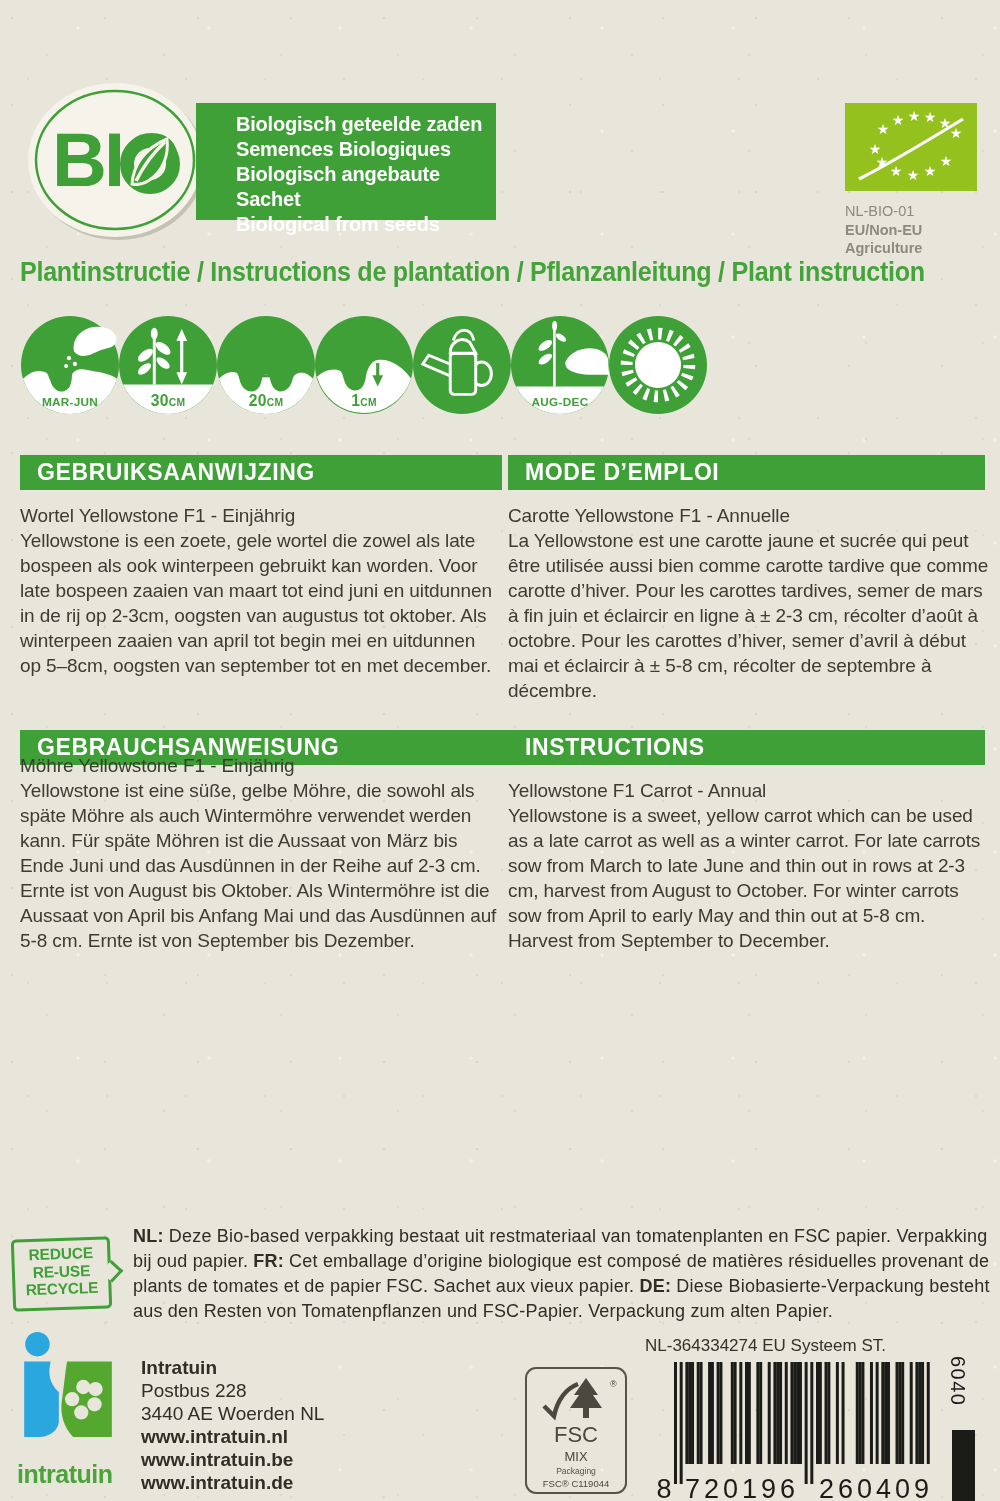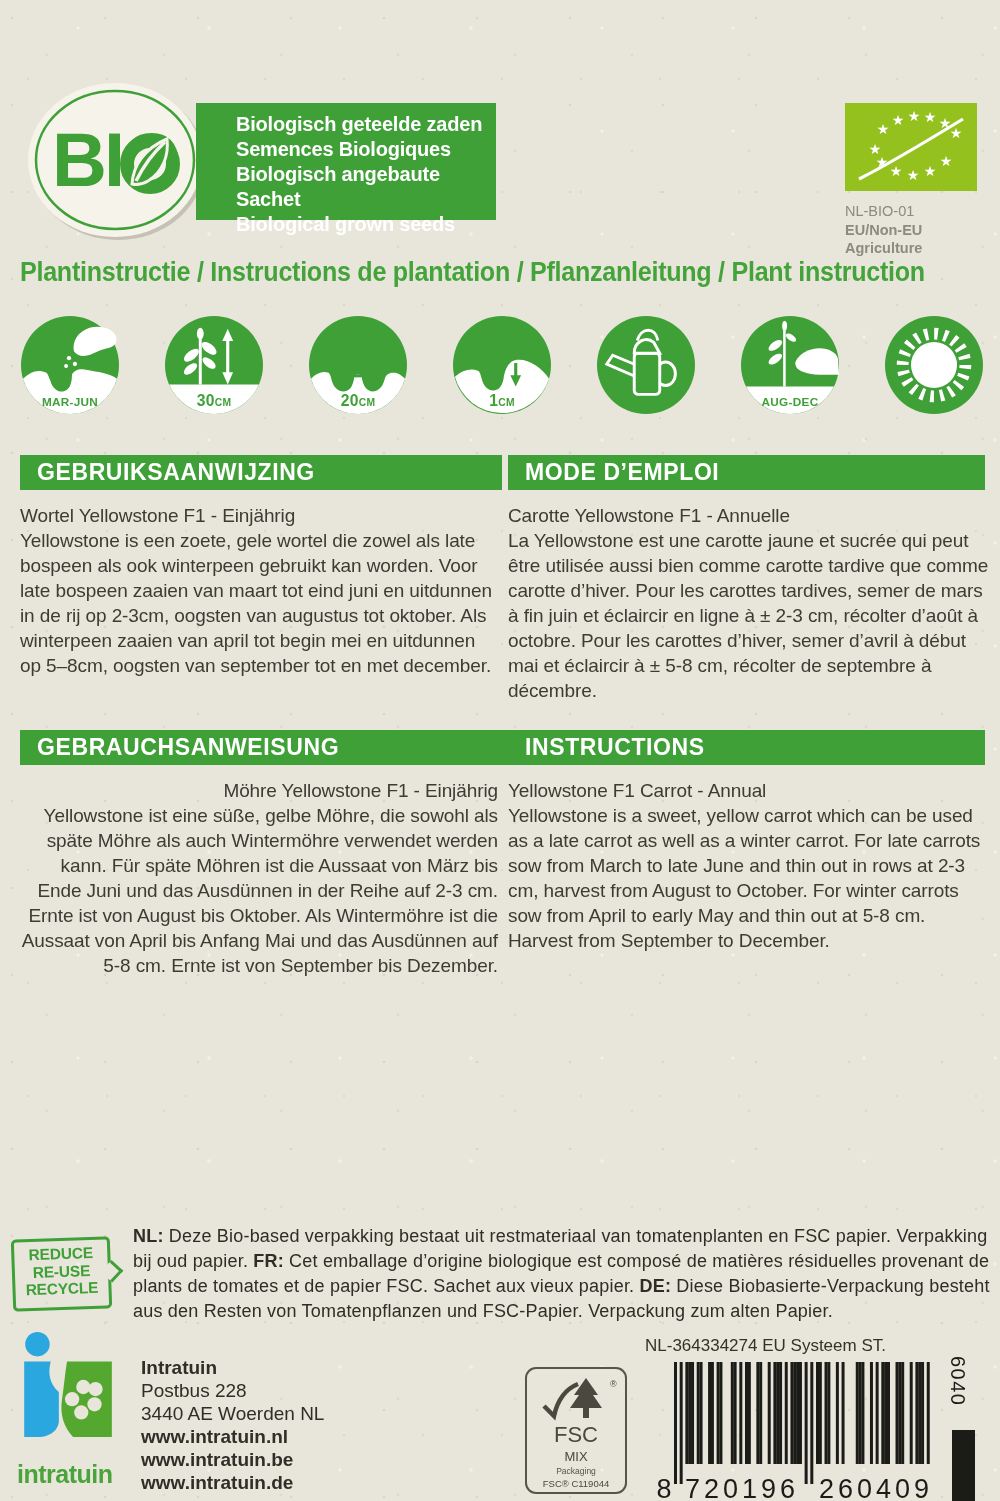--- a/index.html
+++ b/index.html
@@ -23,35 +23,35 @@
   .claims-box{left:196px; top:103px; width:300px; height:117px; background:#3fa037;
     padding:9px 0 0 32px; box-sizing:border-box;}
   .claim-line{color:#fff; font-weight:bold; font-size:20px; line-height:25px; letter-spacing:-0.2px;margin-left:8px;}
   .eu-block{left:845px; top:103px; width:140px;}
   .eu-caption{color:#8b8b80; font-size:14.5px; line-height:18.5px; margin-top:7px;}
 
   .headline{left:20px; top:257px; font-size:27px; font-weight:bold; color:#44a33a;
     white-space:nowrap; transform:scaleX(.93); transform-origin:left top; letter-spacing:-0.3px;}
 
   
-  .icons-row{left:21px; top:316px; width:962px; display:flex; justify-content:space-between;}
+  .icons-row{left:21px; top:316px; width:962px; display:flex; }
   .picto{width:98px; height:98px;}
   .picto-label{font-weight:bold; fill:#3fa037; letter-spacing:.3px;}
 
   
   .sec-bar{background:#3fa037; height:35px; display:flex; align-items:center;}
   .sec-bar span{color:#fff; font-weight:bold; font-size:23px; letter-spacing:.6px; padding-left:17px;}
   .bar1{left:20px;  top:455px; width:482px;}
   .bar2{left:508px; top:455px; width:477px;}
   .bar3{left:20px;  top:730px; width:506px;}
   .bar4{left:508px; top:730px; width:477px;}
   .sec-text{font-size:19px; line-height:25px; color:#3c3c33; letter-spacing:-0.1px;}
   .txt1{left:20px;  top:503px; width:478px;}
   .txt2{left:508px; top:503px; width:484px;}
-  .txt3{left:20px;  top:778px; width:478px;text-align:right;}
+  .txt3{left:20px;  top:753px; width:478px;}
   .txt4{left:508px; top:778px; width:484px;}
 
   
   .recycle{left:12px; top:1238px; width:93px; height:62px; border:3.5px solid #3fa037; border-radius:5px;
     transform:rotate(-2deg); background:transparent; text-align:center; padding-top:4px;}
   .recycle div{color:#3fa037; font-weight:bold; font-size:15.5px; line-height:17.5px; letter-spacing:-0.2px;}
   .recycle-tail{position:absolute; right:-12px; top:24px; width:13px; height:13px; background:#e8e5da;
     border-right:3.5px solid #3fa037; border-top:3.5px solid #3fa037; transform:rotate(45deg);}
   .eco-note{left:133px; top:1224px; width:866px; font-size:18px; line-height:25px; color:#2e2d26; letter-spacing:.2px;}
   .registration{left:645px; top:1336px; font-size:17px; color:#33332b;}
@@ -80,21 +80,21 @@
     <circle cx="32" cy="32" r="24" fill="#f5f3ea"></circle>
     <circle cx="32" cy="32" r="23" fill="none" stroke="#3fa037" stroke-width="14"></circle>
     <path d="M14,52 C15,35 25,17 49,7 C51,23 45,40 30,49 C24,52.5 18,53 14,52 Z" fill="#3fa037" stroke="#f5f3ea" stroke-width="3"></path>
     <path d="M18,49 C26,33 36,20 47,10" stroke="#f5f3ea" stroke-width="3.5" fill="none"></path>
   </svg>
 
   <div class="abs claims-box">
     <div class="claim-line">Biologisch geteelde zaden</div>
     <div class="claim-line">Semences Biologiques</div>
     <div class="claim-line">Biologisch angebaute Sachet</div>
-    <div class="claim-line">Biological grown seeds</div>
+    <div class="claim-line">Biological from seeds</div>
   </div>
 
   <div class="abs eu-block">
     <svg width="132" height="88" viewBox="0 0 132 88">
       <rect x="0" y="0" width="132" height="88" fill="#95c11f"></rect>
       <path d="M14,76 C42,62 82,38 118,16" stroke="#fff" stroke-width="3.2" fill="none"></path>
       <g fill="#fff" font-size="14" text-anchor="middle" font-family="DejaVu Sans">
         <text x="38" y="31">★</text>
           <text x="53" y="22">★</text>
           <text x="69" y="18">★</text>

